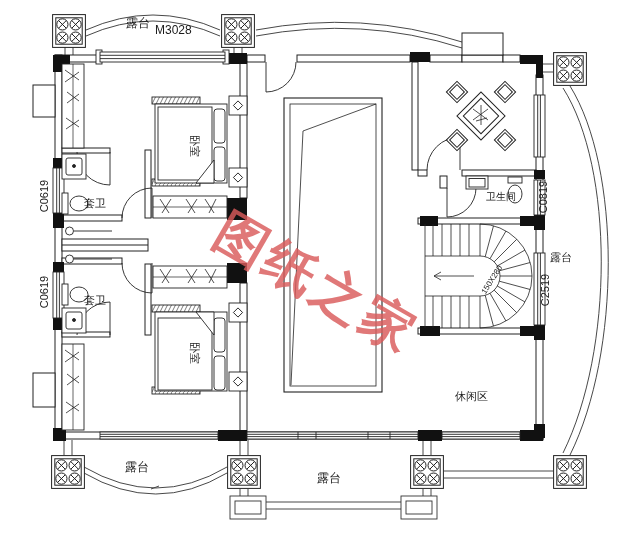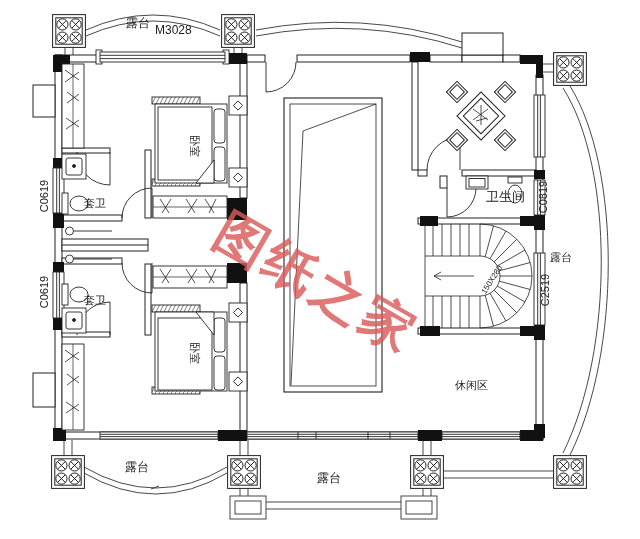--- a/index.html
+++ b/index.html
@@ -6,21 +6,21 @@
   #canvas {
     position:relative; width:640px; height:539px; background:#ffffff;
     overflow:hidden; font-family:"Liberation Sans", sans-serif;
   }
   #plan-svg { position:absolute; left:0; top:0; }
   .lbl {
     position:absolute; color:#1a1a1a; white-space:nowrap;
     font-family:"Liberation Sans", sans-serif; font-size:11px; line-height:12px;
   }
   .lbl-12 { font-size:12px; }
-  .lbl-10 { font-size:13px; }
+  .lbl-10 { font-size:10px; }
   .vert  { width:42px; height:12px; text-align:center; transform:rotate(-90deg); transform-origin:center; }
   .rot90 { width:36px; height:14px; text-align:center; transform:rotate(90deg); transform-origin:center; }
   #watermark {
     position:absolute; left:232px; top:205px;
     font-family:"Liberation Serif", serif; font-weight:bold;
     font-size:52px; letter-spacing:4px; line-height:52px;
     color:rgba(217,90,90,0.82);
     transform:rotate(30deg); transform-origin:0 0;
     pointer-events:none;
   }
@@ -276,20 +276,20 @@
 <div class="lbl lbl-12" style="left:155px; top:24px;">M3028</div>
 <div class="lbl vert" style="left:23px;  top:190px;">C0619</div>
 <div class="lbl vert" style="left:23px;  top:286px;">C0619</div>
 <div class="lbl vert" style="left:522px; top:191px;">C0819</div>
 <div class="lbl vert" style="left:524px; top:284px;">C2519</div>
 <div class="lbl rot90" style="left:176px; top:139px;">卧室</div>
 <div class="lbl rot90" style="left:176px; top:346px;">卧室</div>
 <div class="lbl" style="left:84px;  top:197px;">套卫</div>
 <div class="lbl" style="left:84px;  top:294px;">套卫</div>
 <div class="lbl lbl-10" style="left:486px; top:191px;">卫生间</div>
-<div class="lbl" style="left:455px; top:379px;text-align:right;">休闲区</div>
+<div class="lbl" style="left:455px; top:390px;text-align:right;">休闲区</div>
 <div class="lbl" style="left:550px; top:251px;">露台</div>
 <div class="lbl lbl-12" style="left:125px; top:461px;">露台</div>
 <div class="lbl lbl-12" style="left:317px; top:472px;">露台</div>
 
 <div id="watermark">图纸之家</div>
 
 </div>
 
 </body></html>

